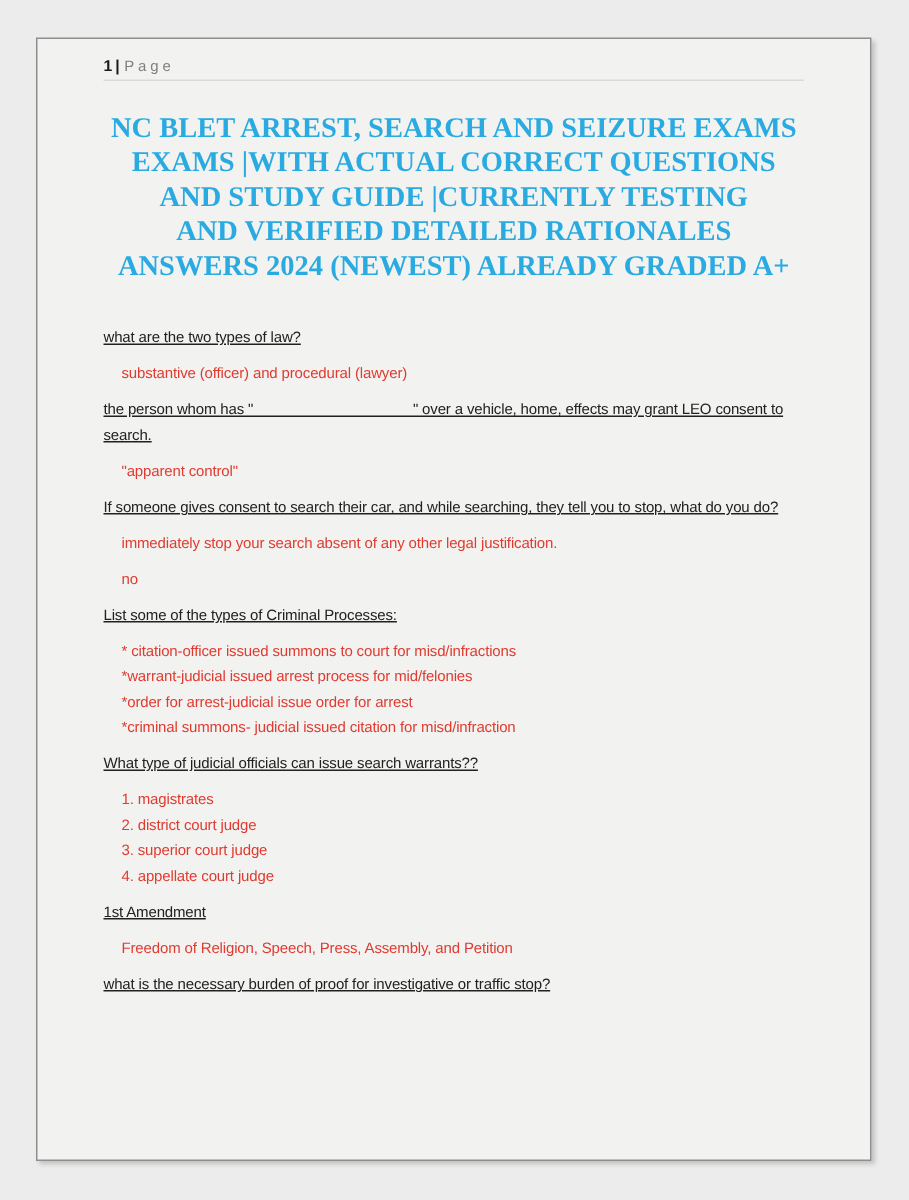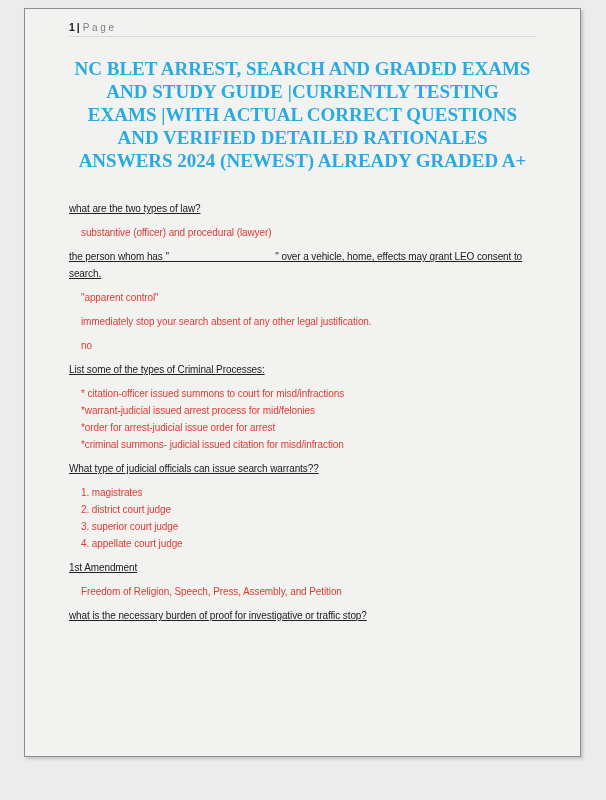--- a/index.html
+++ b/index.html
@@ -4,21 +4,21 @@
 <style>
   html,body{margin:0;padding:0;}
   .canvas{
     position:relative;
     width:606px;height:800px;
     background:#ECECEC;
     font-family:"Liberation Sans",sans-serif;
     overflow:hidden;
   }
   .page{
-    position:absolute;left:24px;top:8px;
+    position:absolute;left:24px;top:25px;
     width:557px;height:749px;
     box-sizing:border-box;
     background:#F2F2F1;
     border:1px solid #8E8E8E;
     box-shadow:2px 2px 3px rgba(0,0,0,0.18);
   }
   .hdr{
     margin:12px 44px 0 44px;
     font-size:10.5px;
     color:#1a1a1a;
@@ -56,23 +56,23 @@
 
 <div class="canvas">
   <div class="page">
 
     <div class="hdr">
       <span class="num">1</span><span class="divider">|</span><span class="lbl">Page</span>
     </div>
     <div class="hdr-rule"></div>
 
     <div class="doc-title">
-      <span class="tl">NC BLET ARREST, SEARCH AND GRADED EXAMS</span>
+      <span class="tl">NC BLET ARREST, SEARCH AND SEIZURE EXAMS</span>
+      <span class="tl">EXAMS |WITH ACTUAL CORRECT QUESTIONS</span>
       <span class="tl">AND STUDY GUIDE |CURRENTLY TESTING</span>
-      <span class="tl">EXAMS |WITH ACTUAL CORRECT QUESTIONS</span>
       <span class="tl">AND VERIFIED DETAILED RATIONALES</span>
       <span class="tl">ANSWERS 2024 (NEWEST) ALREADY GRADED A+</span>
     </div>
 
     <div class="content">
 
       <div class="q">
         <span class="line">what are the two types of law?</span>
       </div>
       <div class="a">
@@ -80,20 +80,23 @@
       </div>
 
       <div class="q">
         <span class="line">the person whom has "_________ __________" over a vehicle, home, effects may grant LEO consent to</span>
         <span class="line">search.</span>
       </div>
       <div class="a">
         <span class="line">"apparent control"</span>
       </div>
 
+      <div class="q">
+        <span class="line">If someone gives consent to search their car, and while searching, they tell you to stop, what do you do?</span>
+      </div>
       <div class="a">
         <span class="line">immediately stop your search absent of any other legal justification.</span>
       </div>
 
       <div class="a">
         <span class="line">no</span>
       </div>
 
 
       <div class="q">

